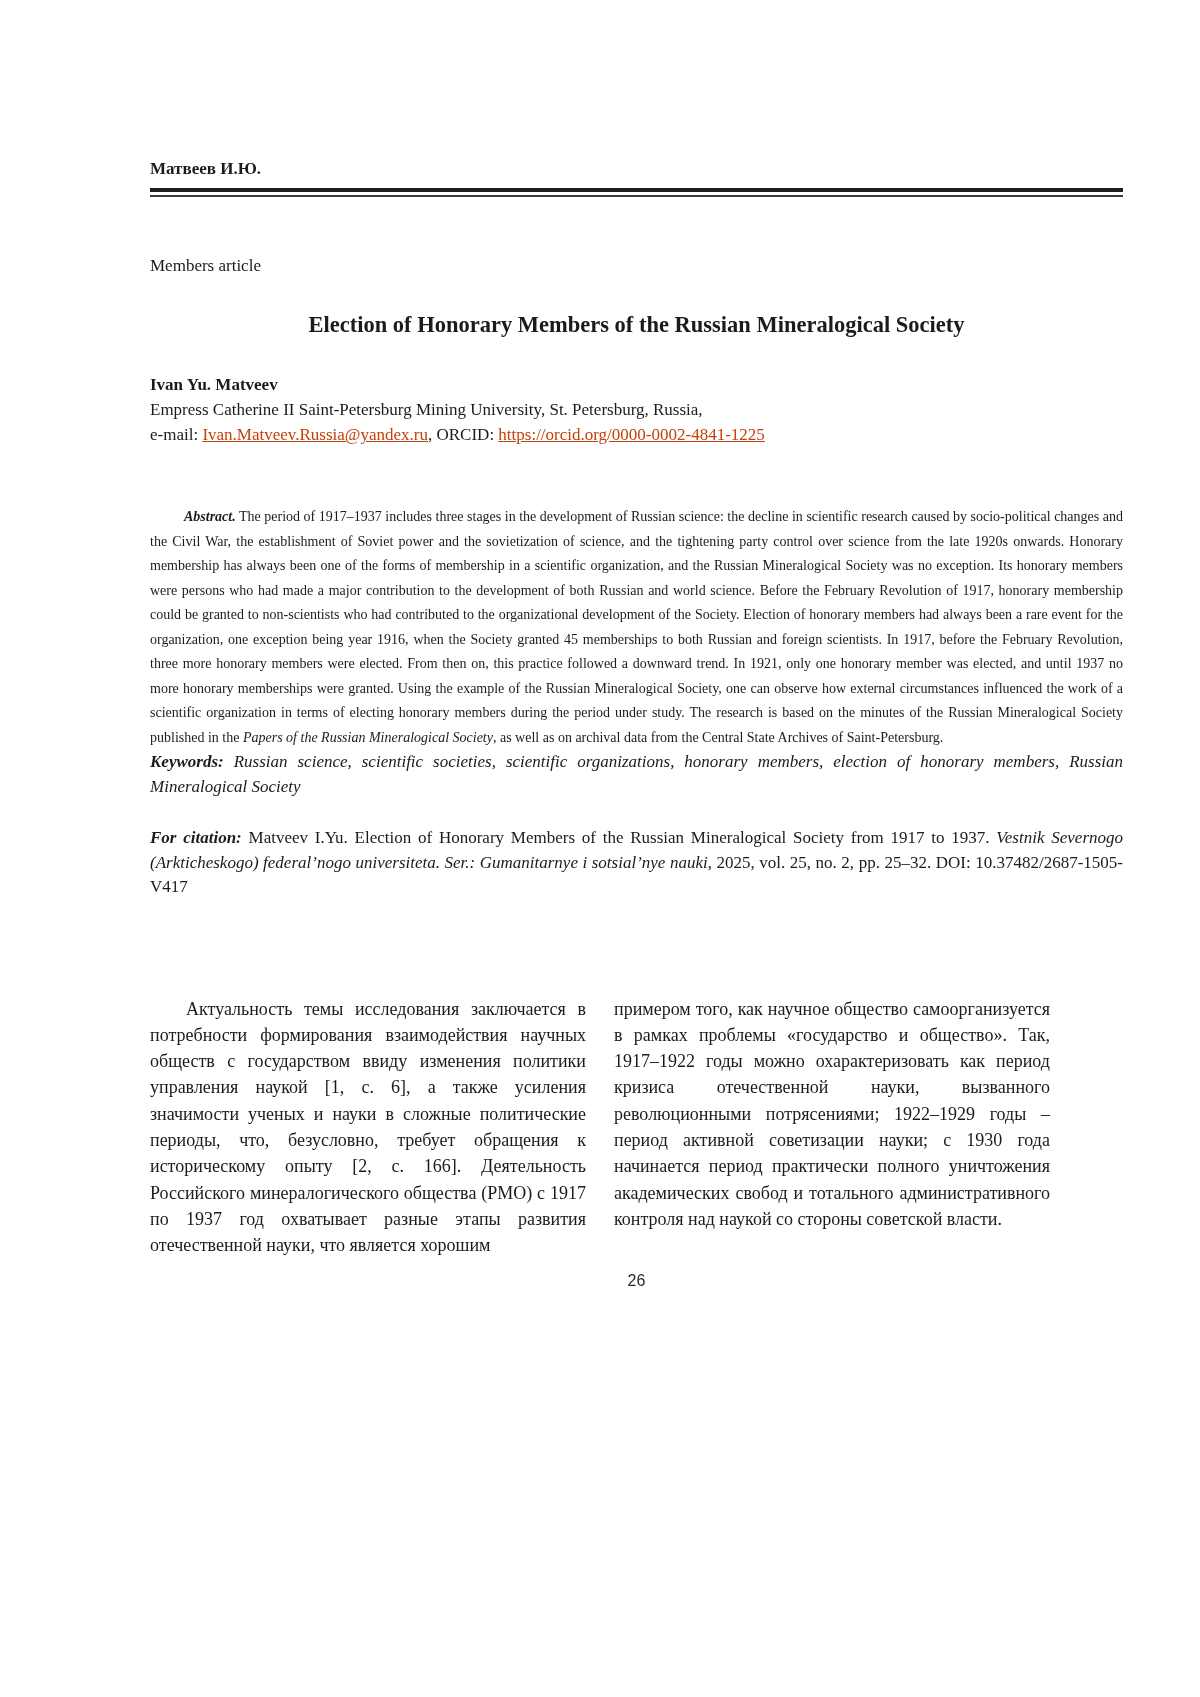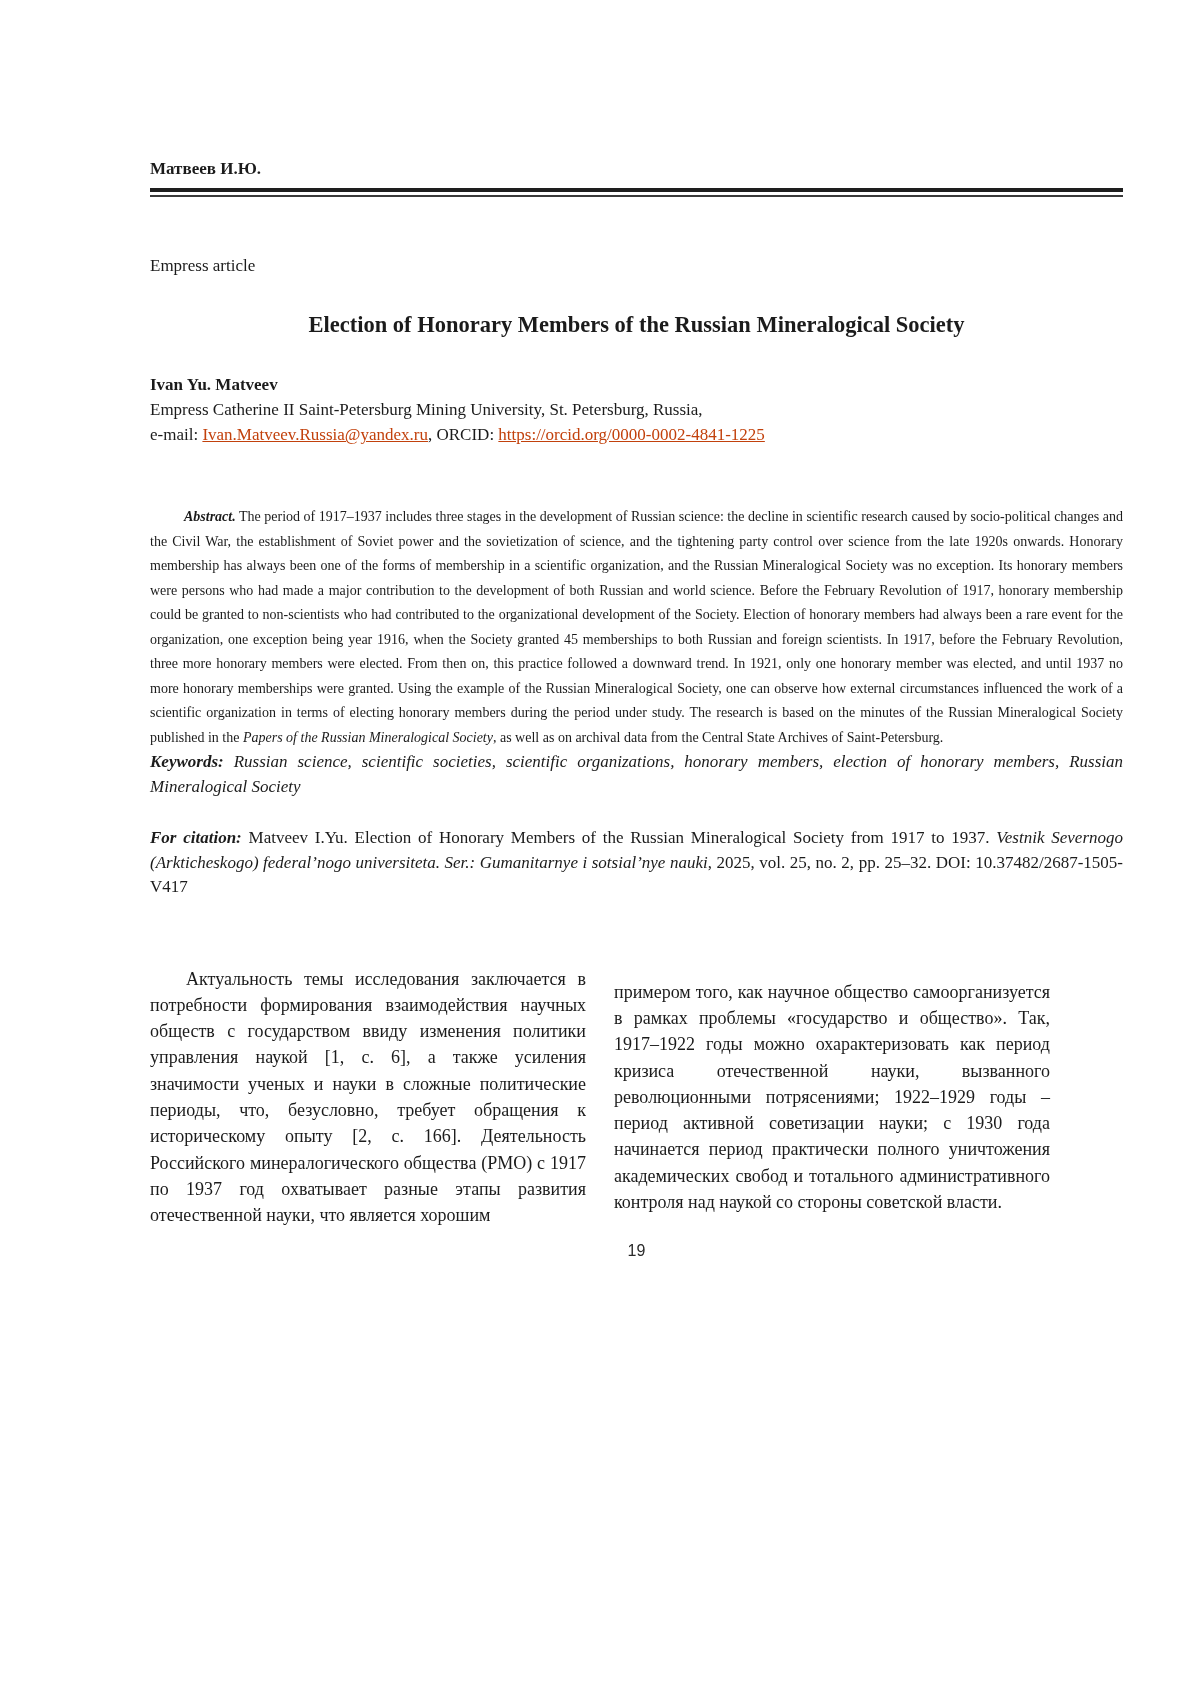--- a/index.html
+++ b/index.html
@@ -58,24 +58,23 @@
   .citation {
     margin-top: 27px;
     font-size: 17px;
     line-height: 24.5px;
     text-align: justify;
   }
   .citation .cit-label { font-weight: bold; font-style: italic; }
   .citation .cit-italic { font-style: italic; }
 
   .body-columns {
-    margin-top: 66px;
+    margin-top: 96px;
     display: flex;
     gap: 28px;
-    align-items: center;
   }
   .body-col {
     width: 436px;
     font-size: 18px;
     line-height: 26.3px;
     text-align: justify;
   }
   .body-col.first { text-indent: 36px; }
 
   .page-number {
@@ -93,21 +92,21 @@
 <div class="page">
 
   <div class="running-header">
     <div class="rh-author">Матвеев И.Ю.</div>
     <div class="double-rule">
       <div class="rule-thick"></div>
       <div class="rule-thin"></div>
     </div>
   </div>
 
-  <div class="article-type">Empress article</div>
+  <div class="article-type">Members article</div>
 
   <h1 class="article-title">
     <div>Election of Honorary Members of the Russian Mineralogical Society</div>
   </h1>
 
   <div class="author-block">
     <div class="author-name">Ivan Yu. Matveev</div>
     <div>Empress Catherine II Saint-Petersburg Mining University, St. Petersburg, Russia,</div>
     <div>
       <span>e-mail: </span><a class="doc-link">Ivan.Matveev.Russia@yandex.ru</a><span>, ORCID: </span><a class="doc-link">https://orcid.org/0000-0002-4841-1225</a>
@@ -124,15 +123,15 @@
 
   <p class="citation">
     <span class="cit-label">For citation:</span><span> Matveev I.Yu. Election of Honorary Members of the Russian Mineralogical Society from 1917 to 1937. </span><span class="cit-italic">Vestnik Severnogo (Arkticheskogo) federal’nogo universiteta. Ser.: Gumanitarnye i sotsial’nye nauki</span><span>, 2025, vol. 25, no. 2, pp. 25–32. DOI: 10.37482/2687-1505-V417</span>
   </p>
 
   <div class="body-columns">
     <div class="body-col first">Актуальность темы исследования заключается в потребности формирования взаимодействия научных обществ с государством ввиду изменения политики управления наукой [1, с. 6], а также усиления значимости ученых и науки в сложные политические периоды, что, безусловно, требует обращения к историческому опыту [2, с. 166]. Деятельность Российского минералогического общества (РМО) с 1917 по 1937 год охватывает разные этапы развития отечественной науки, что является хорошим</div>
     <div class="body-col">примером того, как научное общество самоорганизуется в рамках проблемы «государство и общество». Так, 1917–1922 годы можно охарактеризовать как период кризиса отечественной науки, вызванного революционными потрясениями; 1922–1929 годы – период активной советизации науки; с 1930 года начинается период практически полного уничтожения академических свобод и тотального административного контроля над наукой со стороны советской власти.</div>
   </div>
 
-  <div class="page-number">19</div>
+  <div class="page-number">26</div>
 
 </div>
 
 </body></html>

